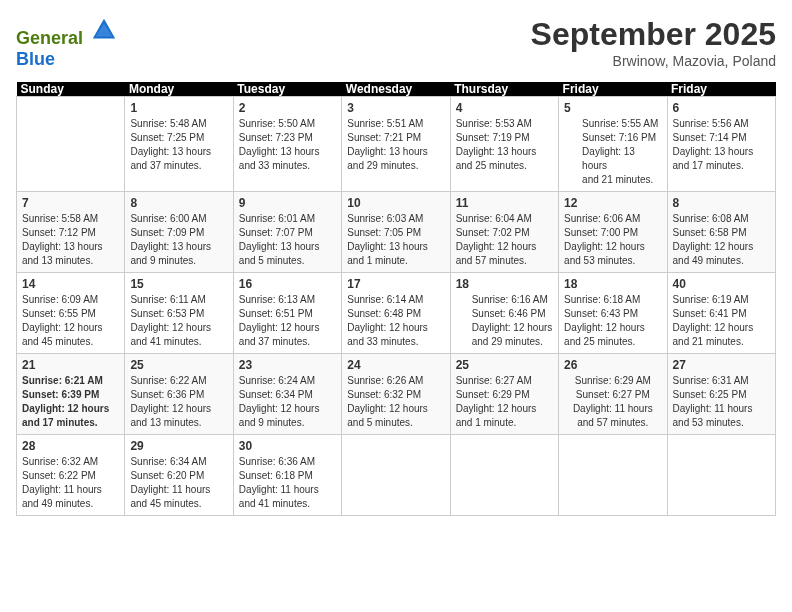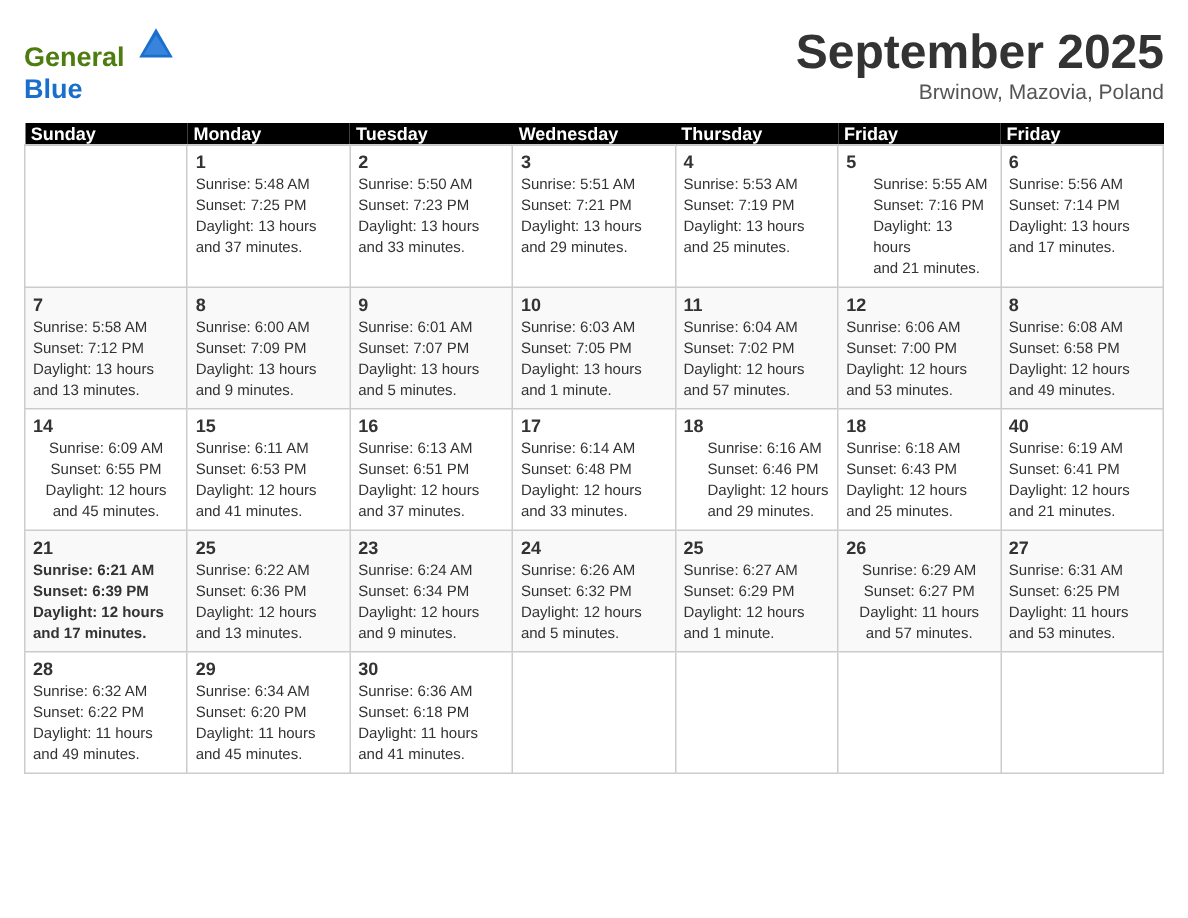--- a/index.html
+++ b/index.html
@@ -217,21 +217,21 @@
           <span class="day-num">8</span>
           <div class="cell-info" style="white-space: pre-line;">Sunrise: 6:08 AM
 Sunset: 6:58 PM
 Daylight: 12 hours
 and 49 minutes.</div>
         </td>
       </tr>
       <tr>
         <td>
           <span class="day-num">14</span>
-          <div class="cell-info" style="white-space: pre-line; text-align: center;">Sunrise: 6:09 AM
+          <div class="cell-info" style="white-space: pre-line;">Sunrise: 6:09 AM
 Sunset: 6:55 PM
 Daylight: 12 hours
 and 45 minutes.</div>
         </td>
         <td>
           <span class="day-num">15</span>
           <div class="cell-info" style="white-space: pre-line;">Sunrise: 6:11 AM
 Sunset: 6:53 PM
 Daylight: 12 hours
 and 41 minutes.</div>

